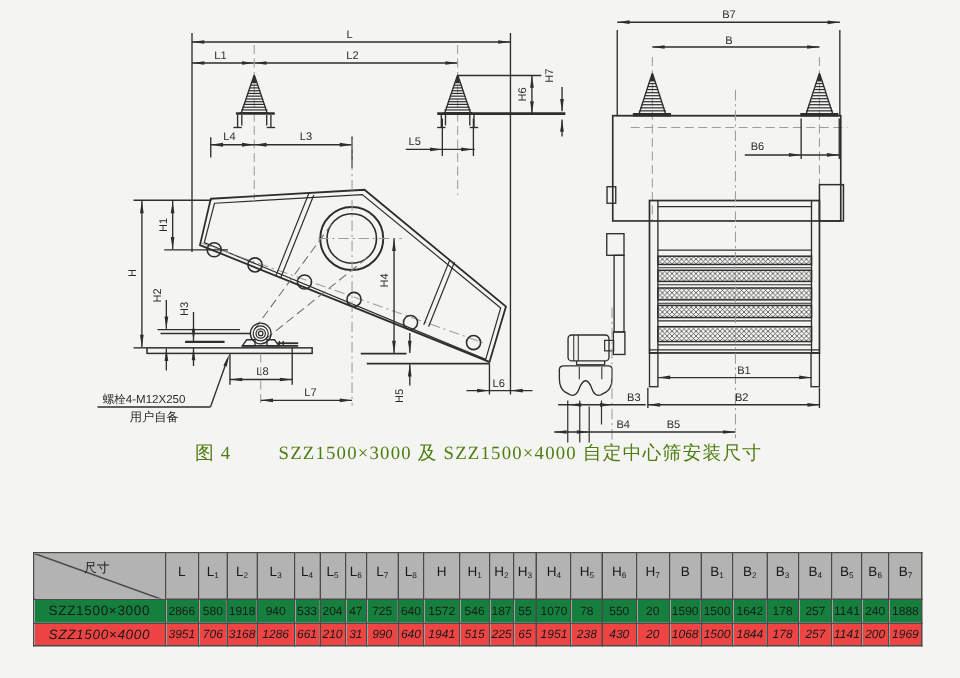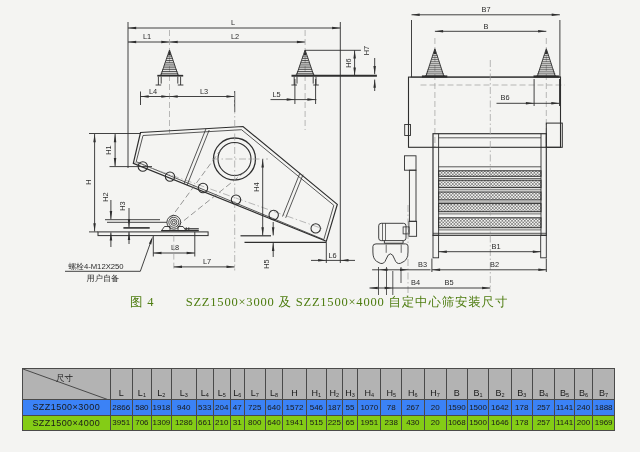--- a/index.html
+++ b/index.html
@@ -1,21 +1,21 @@
 <!DOCTYPE html>
 <html><head><meta charset="utf-8">
 <style>
 html,body{margin:0;padding:0;}
 body{width:640px;height:452px;background:#f4f4f2;font-family:"Liberation Sans",sans-serif;position:relative;overflow:hidden;}
 #cap{position:absolute;left:130px;top:294px;font-size:12.5px;color:#4d7c0f;letter-spacing:0.8px;font-family:"Liberation Serif",serif;}
 table{position:absolute;left:22px;top:368px;border-collapse:collapse;table-layout:fixed;font-size:8px;color:#1a1a1a;}
 td,th{border:1px solid #4a4a4a;padding:0;text-align:center;font-weight:normal;overflow:hidden;white-space:nowrap;}
-thead td,thead th{background:#b3b3b3;vertical-align:top;padding-top:19px;font-size:9px;}
-tr.r1 td{background:#3b82f6;}
-tr.r2 td{background:#84cc16;}
+thead td,thead th{background:#b3b3b3;vertical-align:top;padding-top:7px;font-size:9px;}
+tr.r1 td{background:#15803d;}
+tr.r2 td{background:#ef4444;font-style:italic;}
 sub{font-size:5.5px;vertical-align:-1px;letter-spacing:0;}
 </style></head>
 <body>
 
 <svg width="640" height="452" viewBox="0 0 640 452" style="position:absolute;left:0;top:0">
 <defs>
 <pattern id="mesh" width="3.2" height="3.2" patternUnits="userSpaceOnUse">
 <path d="M0,3.2 L3.2,0 M0,0 L3.2,3.2" stroke="#4f4f4f" stroke-width="0.55" fill="none"></path>
 </pattern>
 </defs>
@@ -489,53 +489,53 @@
 <td>204</td>
 <td>47</td>
 <td>725</td>
 <td>640</td>
 <td>1572</td>
 <td>546</td>
 <td>187</td>
 <td>55</td>
 <td>1070</td>
 <td>78</td>
-<td>267</td>
+<td>550</td>
 <td>20</td>
 <td>1590</td>
 <td>1500</td>
 <td>1642</td>
 <td>178</td>
 <td>257</td>
 <td>1141</td>
 <td>240</td>
 <td>1888</td>
 </tr>
 <tr class="r2" style="height:15.5px">
 <td style="font-size:9px;letter-spacing:0.45px">SZZ1500×4000</td>
 <td>3951</td>
 <td>706</td>
-<td>1309</td>
+<td>3168</td>
 <td>1286</td>
 <td>661</td>
 <td>210</td>
 <td>31</td>
-<td>800</td>
+<td>990</td>
 <td>640</td>
 <td>1941</td>
 <td>515</td>
 <td>225</td>
 <td>65</td>
 <td>1951</td>
 <td>238</td>
 <td>430</td>
 <td>20</td>
 <td>1068</td>
 <td>1500</td>
-<td>1646</td>
+<td>1844</td>
 <td>178</td>
 <td>257</td>
 <td>1141</td>
 <td>200</td>
 <td>1969</td>
 </tr>
 </tbody>
   </table>
 
 </body></html>

